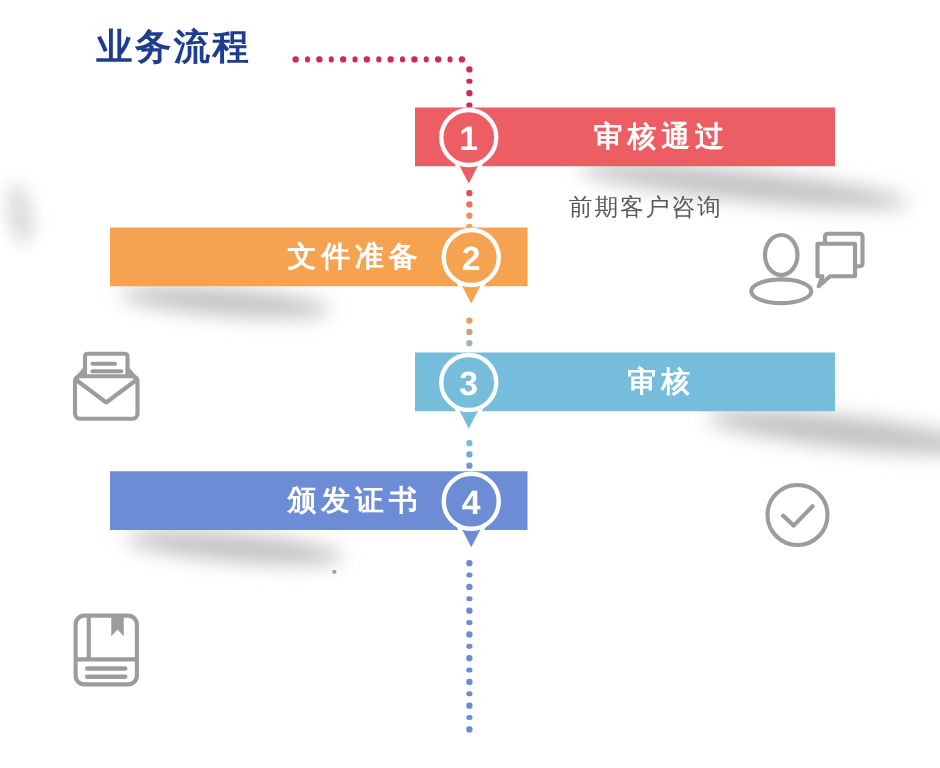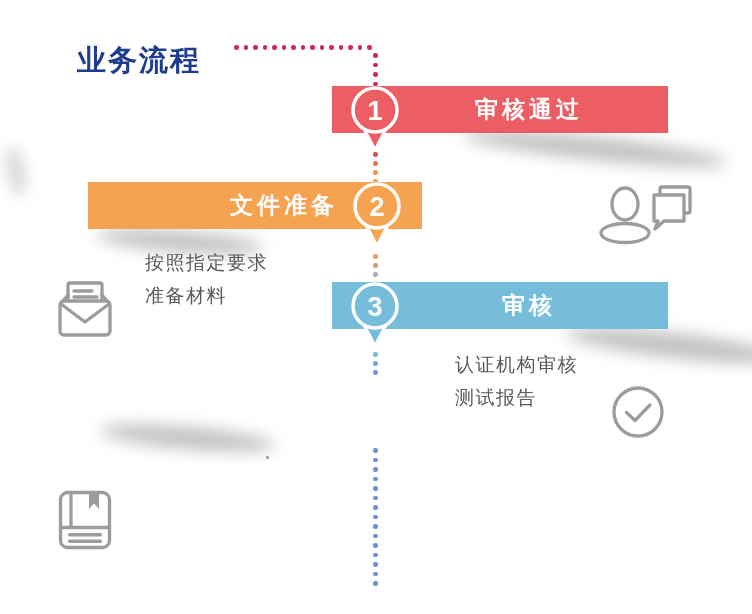--- a/index.html
+++ b/index.html
@@ -1,21 +1,21 @@
 <!DOCTYPE html>
 <html style="--title: #1E3D8F; --desc_text: #58595B; --icon_gray: #9C9C9C; --connector_red: #CE2A58;"><head>
 <meta charset="utf-8">
 <style>
   * { margin:0; padding:0; box-sizing:border-box; }
   html,body { background:#fff; }
   body { font-family:"Liberation Sans","DejaVu Sans",sans-serif; }
   .stage{ position:relative; width:752px; height:614px; background:#fff; overflow:hidden; }
 
   .page-title{ position:absolute; left:77px; top:18px; font-size:29px; font-weight:700;
-    letter-spacing:2px; color:var(--title);margin-top:23px; }
+    letter-spacing:2px; color:var(--title); }
 
   
   .shadow{ position:absolute; border-radius:50%; filter:blur(8px); background:rgba(108,108,108,.42); }
   .sh1{ left:462px; top:137px; width:266px; height:23px; transform:rotate(6deg); }
   .sh2{ left:96px;  top:231px; width:168px; height:21px; transform:rotate(4.5deg); }
   .sh3{ left:565px; top:333px; width:218px; height:25px; transform:rotate(6.5deg); }
   .sh4{ left:100px; top:427px; width:175px; height:22px; transform:rotate(5deg); }
   .sh5{ left:6px;   top:146px; width:20px; height:50px; transform:rotate(-10deg); background:rgba(130,130,130,.28); filter:blur(7px); }
 
   
@@ -160,28 +160,31 @@
 
   <div class="banner b3" style="background-color: rgb(118, 188, 219);">
     <span class="label">审核</span>
     <svg class="pin pin-left" viewBox="0 0 60 76">
       <path d="M15 40 L30 69 L45 40 Z" stroke="#fff" stroke-width="3" stroke-linejoin="round" style="fill: rgb(118, 188, 219);"></path>
       <circle cx="30" cy="29" r="22" stroke="#fff" stroke-width="3.5" style="fill: rgb(118, 188, 219);"></circle>
       <text x="30" y="39" text-anchor="middle">3</text>
     </svg>
   </div>
 
-
-  <div class="desc d2">
-    <div>按照指定要求</div>
-    <div>准备材料</div>
-  </div>
-  <div class="desc d3">
-    <div>认证机构审核</div>
-    <div>测试报告</div>
+  <div class="banner b4" style="background-color: rgb(109, 140, 214);">
+    <span class="label">颁发证书</span>
+    <svg class="pin pin-right" viewBox="0 0 60 76">
+      <path d="M15 40 L30 69 L45 40 Z" stroke="#fff" stroke-width="3" stroke-linejoin="round" style="fill: rgb(109, 140, 214);"></path>
+      <circle cx="30" cy="29" r="22" stroke="#fff" stroke-width="3.5" style="fill: rgb(109, 140, 214);"></circle>
+      <text x="30" y="39" text-anchor="middle">4</text>
+    </svg>
+  </div>
+
+  <div class="desc d1">
+    <div>前期客户咨询</div>
   </div>
 
   <svg class="ico i1" width="98" height="62" viewBox="0 0 98 62">
     <ellipse class="stf" cx="27" cy="50" rx="24" ry="9.5"></ellipse>
     <ellipse class="stf" cx="27" cy="21" rx="13" ry="16"></ellipse>
     <rect class="st" x="62" y="4" width="30" height="26" rx="2"></rect>
     <path class="stf" d="M86 12 L56 12 L56 38 L60 38 L57 46 L66 38 L86 38 Z"></path>
   </svg>
 
   <svg class="ico i2" width="62" height="64" viewBox="0 0 62 64">

